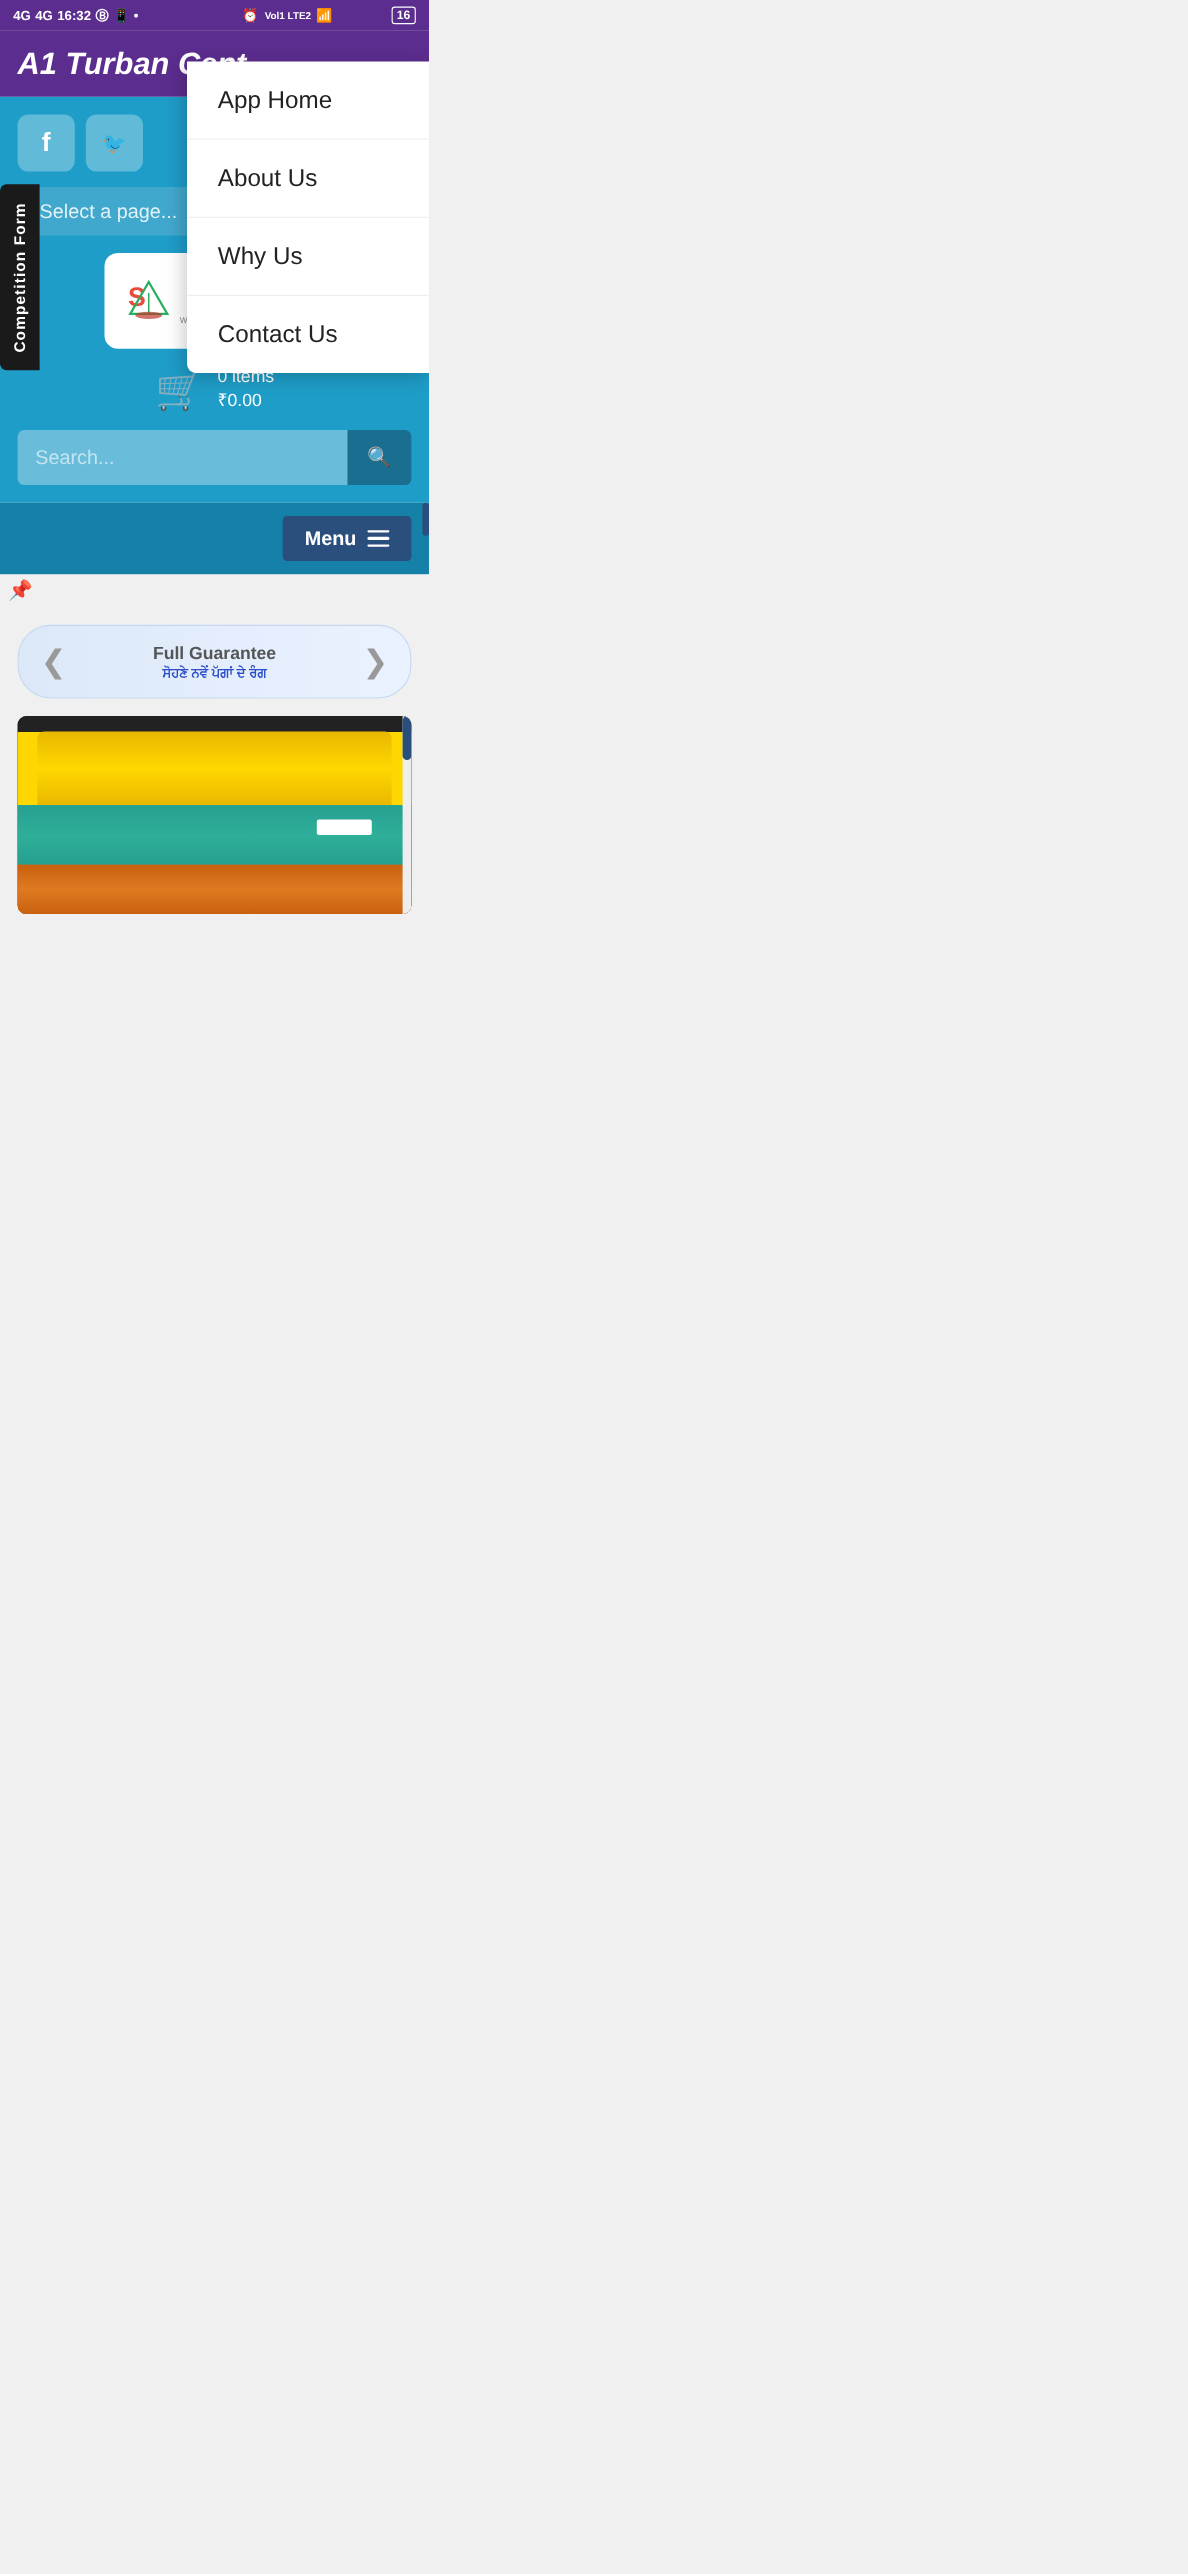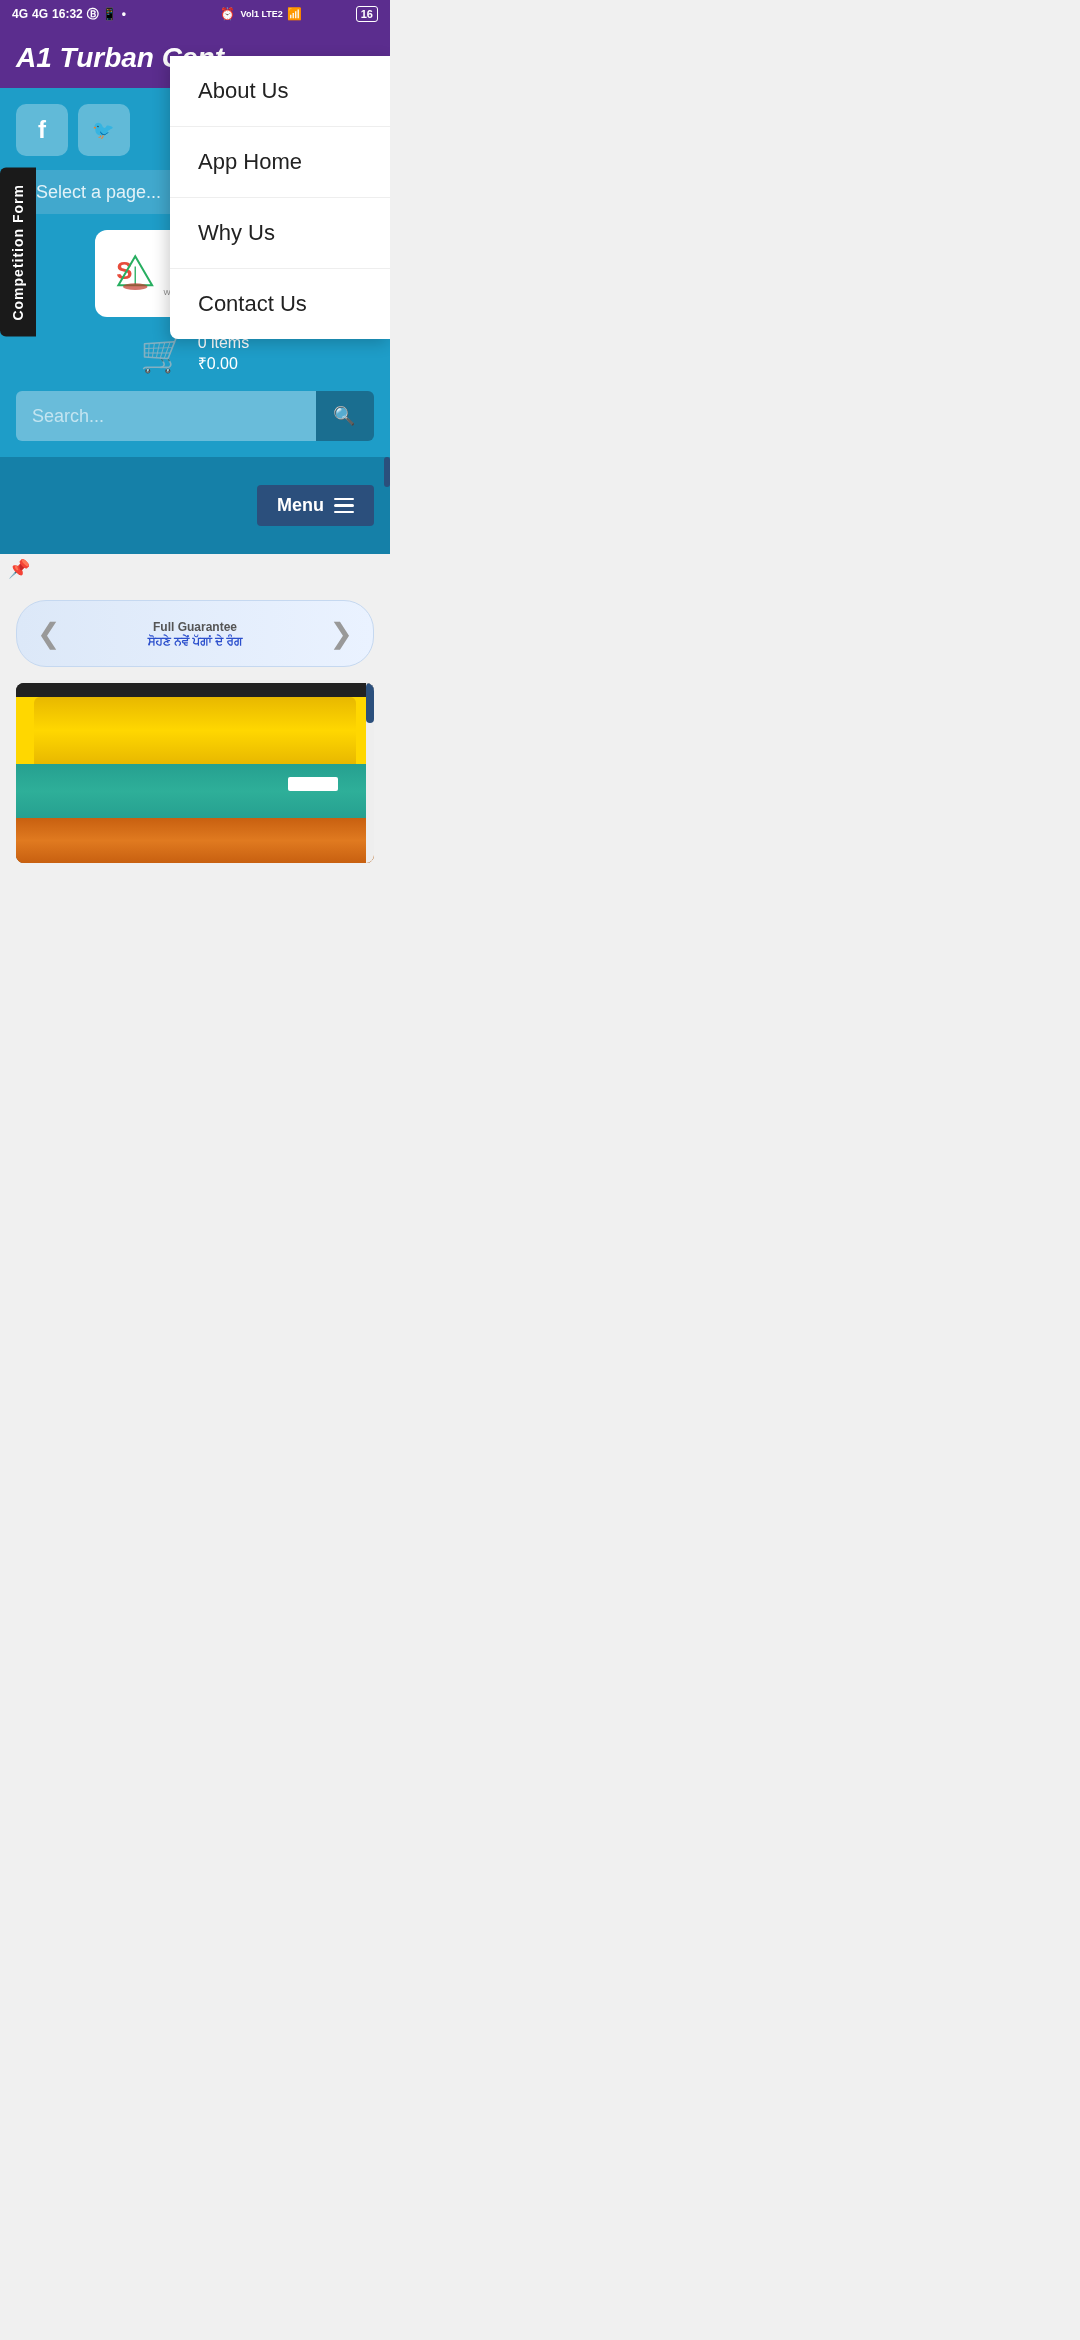--- a/index.html
+++ b/index.html
@@ -185,21 +185,21 @@
       color: white;
       font-size: 18px;
     }
 
     
     .menu-bar {
       background: #1580A8;
       display: flex;
       justify-content: flex-end;
       align-items: center;
-      padding: 28px 16px;
+      padding: 12px 16px;
     }
     .menu-btn {
       background: #2B4F7C;
       color: white;
       border: none;
       padding: 10px 20px;
       font-size: 18px;
       font-weight: bold;
       border-radius: 4px;
       display: flex;
@@ -246,21 +246,21 @@
       justify-content: space-between;
       padding: 16px 20px;
       margin-bottom: 16px;
     }
     .banner-arrow {
       font-size: 28px;
       color: #999;
       cursor: pointer;
     }
     .banner-text-left {
-      font-size: 12px;
+      font-size: 16px;
       color: #555;
       font-weight: bold;
     }
     .banner-text-punjabi {
       font-size: 12px;
       color: #2B4FCC;
       font-weight: bold;
     }
 
     
@@ -314,22 +314,22 @@
     <span>📶</span>
     <span class="battery-box">16</span>
   </div>
 </div>
 
 <div class="header">
   <span>A1 Turban Cent</span>
 </div>
 
 <div class="dropdown-overlay">
+  <div class="dropdown-item">App Home</div>
   <div class="dropdown-item">About Us</div>
-  <div class="dropdown-item">App Home</div>
   <div class="dropdown-item">Why Us</div>
   <div class="dropdown-item">Contact Us</div>
 </div>
 
 <div class="blue-area">
 
   
   <div class="side-tab">Competition Form</div>
 
   

